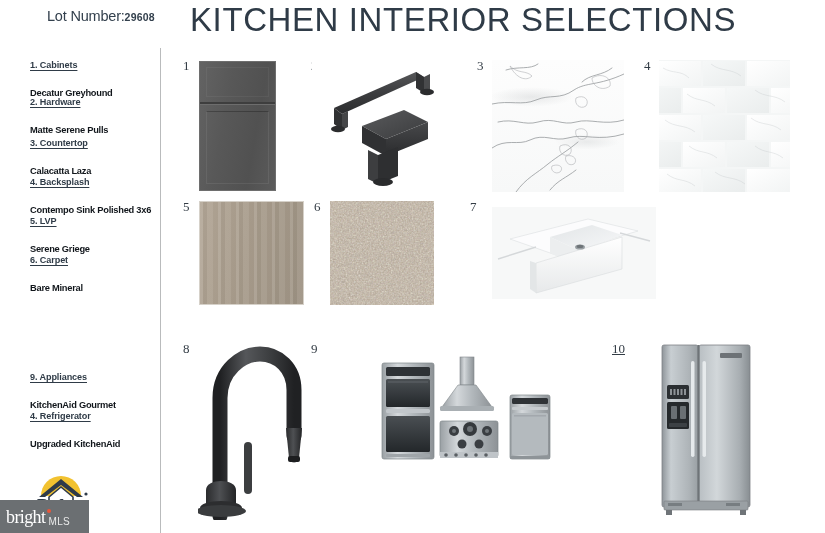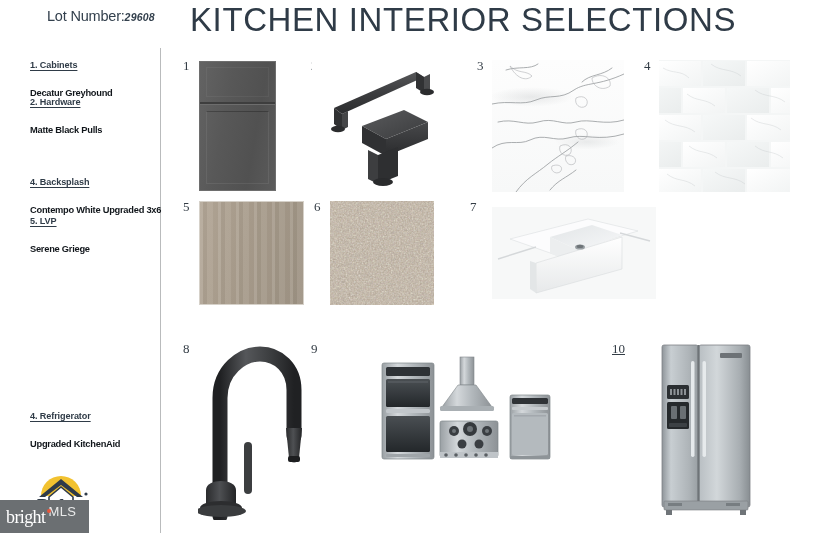--- a/index.html
+++ b/index.html
@@ -11,21 +11,21 @@
     color:#2d3640;
   }
 
   
   #header { position:absolute; left:0; top:0; width:825px; height:48px; }
   #lot-number {
     position:absolute; left:47px; top:8px;
     font-size:14.5px; letter-spacing:-0.2px; color:#33404d; white-space:nowrap;
   }
   #lot-number .lot-label { font-weight:400;text-align:right; }
-  #lot-number .lot-value { font-size:10.5px; font-weight:700; letter-spacing:0.2px;font-style:italic; }
+  #lot-number .lot-value { font-size:10.5px; font-weight:700; letter-spacing:0.2px; }
   #page-title {
     position:absolute; left:190px; top:1px; width:480px;
     text-align:center;
     font-size:33px; font-weight:400; letter-spacing:0.6px;
     color:#2f3b47;
     white-space:nowrap;
   }
 
   
   #divider {
@@ -131,22 +131,22 @@
   #bright-mls-bar {
     position:absolute; left:0; top:500px; width:89px; height:33px;
     background:#6b6f72;
     display:flex; align-items:center; padding-left:6px;
   }
   #bright-mls-bar .bright-txt {
     font-family:"Liberation Serif", serif;
     font-size:18px; color:#ffffff; letter-spacing:-0.6px; line-height:1;
   }
   #bright-mls-bar .mls-txt {
-    font-size:13px; color:#e9eaea; letter-spacing:0.4px;
-    margin-left:3px; align-self:flex-end; margin-bottom:14px;
+    font-size:10px; color:#e9eaea; letter-spacing:0.4px;
+    margin-left:3px; align-self:flex-end; margin-bottom:6px;
   }
   #bright-mls-bar .dot {
     position:absolute; left:47px; top:9px; width:4px; height:4px;
     border-radius:50%; background:#e8553a;
   }
 </style>
 </head>
 <body>
 
 <div id="header">
@@ -160,37 +160,49 @@
 
 <div id="sidebar">
 
   <div class="side-item" style="top:5px">
     <div class="side-head">1. Cabinets</div>
     <div class="side-sub">Decatur Greyhound</div>
   </div>
 
   <div class="side-item" style="top:42px">
     <div class="side-head">2. Hardware</div>
-    <div class="side-sub">Matte Black Pulls</div>
-  </div>
-
+    <div class="side-sub">Matte Serene Pulls</div>
+  </div>
+
+  <div class="side-item" style="top:83px">
+    <div class="side-head">3. Countertop</div>
+    <div class="side-sub">Calacatta Laza</div>
+  </div>
 
   <div class="side-item" style="top:122px">
     <div class="side-head">4. Backsplash</div>
-    <div class="side-sub">Contempo White Upgraded 3x6</div>
+    <div class="side-sub">Contempo Sink Polished 3x6</div>
   </div>
 
   <div class="side-item" style="top:161px">
     <div class="side-head">5. LVP</div>
     <div class="side-sub">Serene Griege</div>
   </div>
 
-
-
-
+  <div class="side-item" style="top:200px">
+    <div class="side-head">6. Carpet</div>
+    <div class="side-sub">Bare Mineral</div>
+  </div>
+
+
+
+  <div class="side-item" style="top:317px">
+    <div class="side-head">9. Appliances</div>
+    <div class="side-sub">KitchenAid Gourmet</div>
+  </div>
 
   <div class="side-item" style="top:356px">
     <div class="side-head">4. Refrigerator</div>
     <div class="side-sub">Upgraded KitchenAid</div>
   </div>
 
 </div>
 
 <div class="num" style="left:183px; top:58px;">1</div>
 <div class="swatch" id="sw-cabinet">

